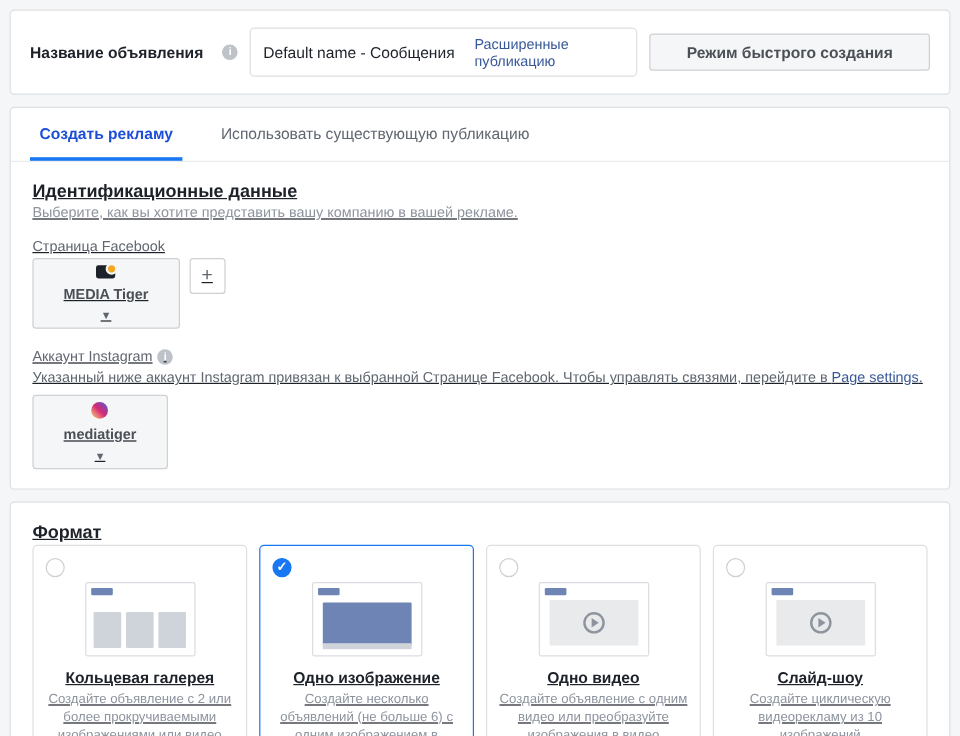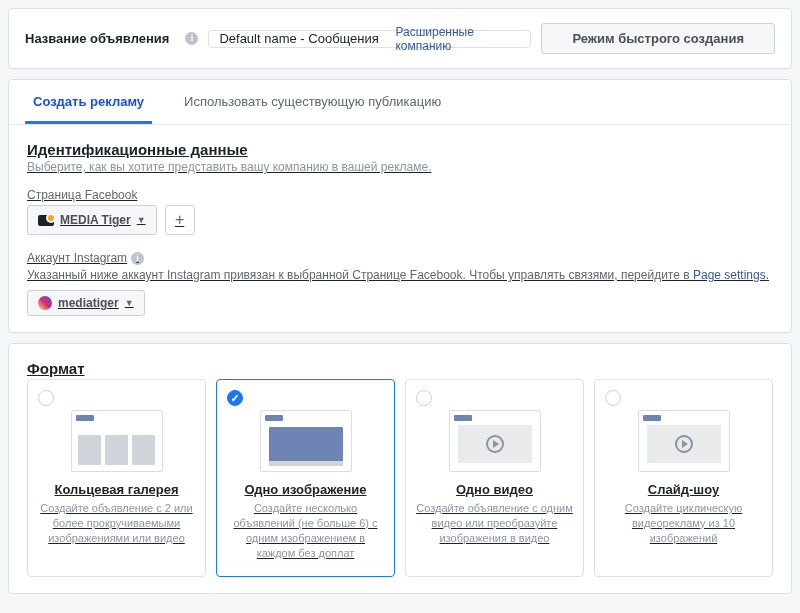--- a/index.html
+++ b/index.html
@@ -25,21 +25,21 @@
     gap: 10px;
   }
   .hdr-label { font-size: 13px; color: #1d2129; font-weight: 600; display:flex; align-items:center; gap:16px;}
   .info-icon {
     display:inline-flex; width:13px; height:13px; border-radius:50%;
     background:#bec2c9; color:#fff; font-size:9px; font-weight:bold;
     align-items:center; justify-content:center; line-height:1;
   }
   .hdr-input-wrap {
     flex:1; display:flex; align-items:center;
-    border:1px solid #dddfe2; border-radius:4px; height:18px;
+    border:1px solid #dddfe2; border-radius:4px; height:41px;
     padding:0 10px; background:#fff;
   }
   .hdr-input {
     flex:1; border:none; outline:none; font-size:13px; color:#1d2129;
     background:transparent;
   }
   .link { color:#385898; font-size:12px; cursor:pointer; }
   .btn-outline {
     border:1px solid #ced0d4; background:#f5f6f7; color:#4b4f56;
     padding:7px 30px; border-radius:3px; font-size:13px; font-weight:600;
@@ -54,21 +54,21 @@
   .tab.active { color:#1d4ed8; font-weight:600; border-bottom:3px solid #1877f2; }
   .section { padding:16px 18px;text-decoration:underline; }
   .sec-title { font-size:15px; font-weight:700; margin-bottom:2px; color:#1d2129;}
   .sec-sub { font-size:12px; color:#8d949e; margin-bottom:14px; }
   .field-label { font-size:12px; color:#606770; margin-bottom:3px; display:flex; align-items:center; gap:4px;}
   .field-help { font-size:12px; color:#606770; margin-bottom:8px; }
   .chip-row { display:flex; gap:8px; margin-bottom:16px; }
   .chip {
     display:inline-flex; align-items:center; gap:6px;
     border:1px solid #ced0d4; background:#f5f6f7; border-radius:3px;
-    padding:5px 10px; font-size:12px; font-weight:600; color:#4b4f56; cursor:pointer;
+    padding:5px 25px; font-size:12px; font-weight:600; color:#4b4f56; cursor:pointer;flex-direction:column;
   }
   .page-ico {
     width:16px; height:11px; background:#1d2129; border-radius:2px; position:relative;
   }
   .page-ico::after{content:"";position:absolute;right:-2px;top:-2px;width:6px;height:6px;border:2px solid #f5f6f7;border-radius:50%;background:#f5a623;}
   .ig-ico {
     width:14px;height:14px;border-radius:50%;
     background:linear-gradient(45deg,#feda75,#d62976,#4f5bd5);
   }
   .caret { font-size:9px; color:#606770; }
@@ -115,21 +115,21 @@
 <body>
 
 <div class="panel">
   <div class="hdr">
     <span class="hdr-label">
       <span>Название объявления</span>
       <span class="info-icon">i</span>
     </span>
     <div class="hdr-input-wrap">
       <input class="hdr-input" value="Default name - Сообщения" style="">
-      <span class="link">Расширенные компанию</span>
+      <span class="link">Расширенные публикацию</span>
     </div>
     <button class="btn-outline">Режим быстрого создания</button>
   </div>
 </div>
 
 <div class="panel">
   <div class="tabs">
     <div class="tab active">Создать рекламу</div>
     <div class="tab">Использовать существующую публикацию</div>
   </div>

